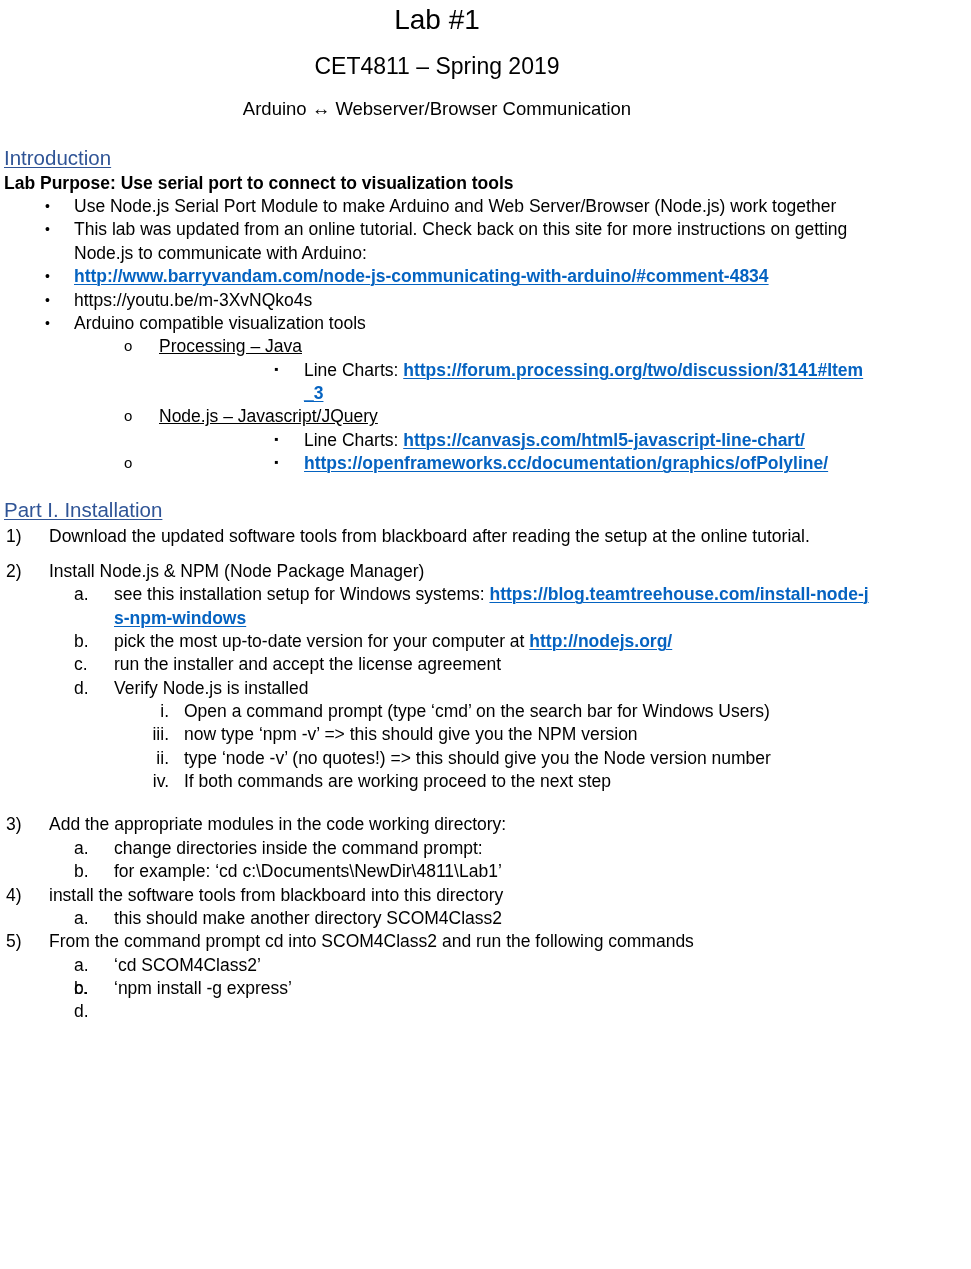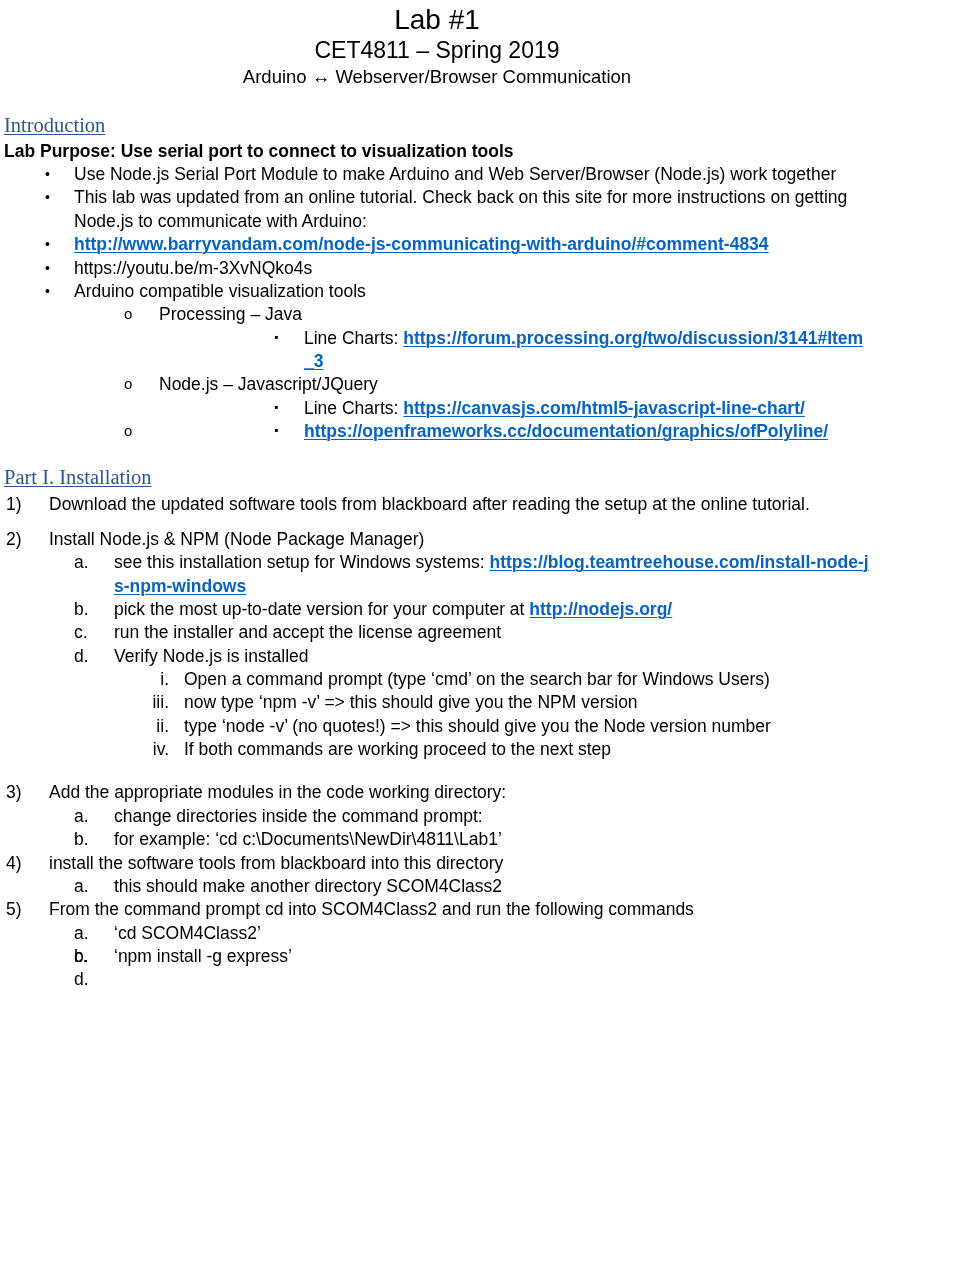--- a/index.html
+++ b/index.html
@@ -29,21 +29,21 @@
   .title-block { text-align: center; }
   .doc-title {
     font-size: 28px;
     line-height: 1.16;
     margin: 0;
     font-weight: 400;
   }
   .doc-subtitle {
     font-size: 23px;
     line-height: 1.22;
-    margin: 0;
+    margin: 16px;
     font-weight: 400;
   }
   .doc-subtitle2 {
     font-size: 18.5px;
     line-height: 1.30;
     margin: 0;
     font-weight: 400;
   }
 
   .spacer-line { height: 22px; }
@@ -52,21 +52,20 @@
   .heading {
     color: #2F5496;
     font-size: 20.5px;
     font-weight: 400;
     margin: 0;
     padding: 0;
     display: inline-block;
     text-decoration: underline;
     text-underline-offset: 2px;
     text-decoration-thickness: 1px;
-    font-family: Liberation Serif, serif;
   }
   .heading-row { margin: 0; padding: 0; line-height: 1.42; }
 
   .bold-line {
     font-weight: bold;
     margin: 0;
     line-height: 1.34;
   }
 
   
@@ -84,21 +83,21 @@
   }
   .row .marker.ralign { text-align: right; }
   .row .body { display: block; }
 
   
   .lvl-bullet .marker { left: 41px; font-size: 14px; line-height: 1.60; }
   .lvl-bullet .body   { margin-left: 70px; }
 
   
   .lvl-circle .marker { left: 120px; font-size: 15px; line-height: 1.42; }
-  .lvl-circle .body   { margin-left: 155px; }
+  .lvl-circle .body   { margin-left: 155px; text-decoration: underline; }
 
   
   .lvl-square .marker { left: 270px; font-size: 12px; line-height: 1.70; }
   .lvl-square .body   { margin-left: 300px; }
 
   
   .lvl-num .marker { left: 2px; width: 34px; }
   .lvl-num .body   { margin-left: 45px; }
 
   

